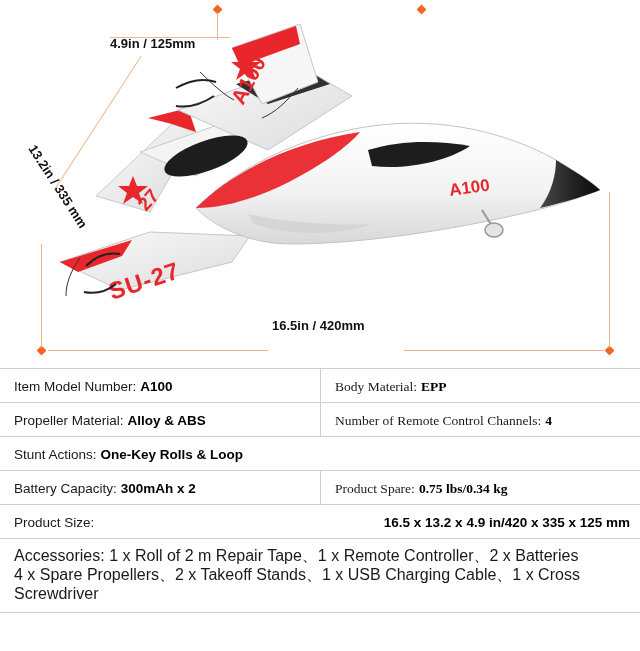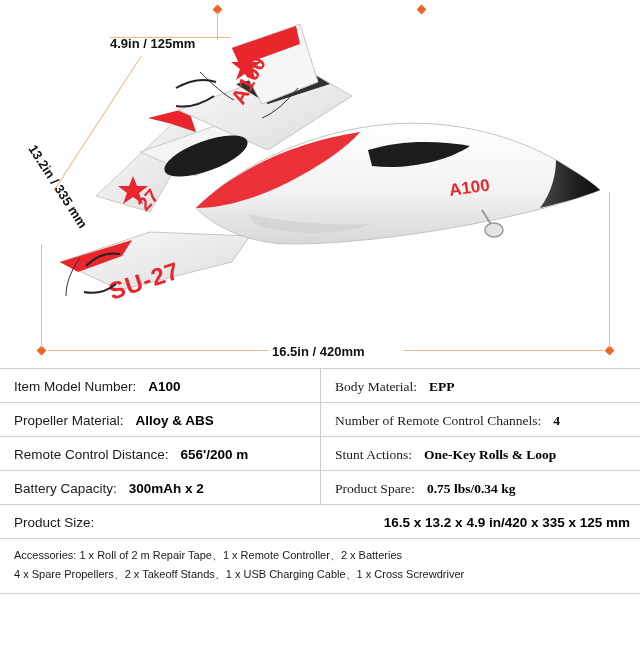--- a/index.html
+++ b/index.html
@@ -81,40 +81,40 @@
     min-height: 33px;
   }
   .spec-cell {
     flex: 1 1 50%;
     box-sizing: border-box;
     padding: 8px 10px 7px 14px;
     font-size: 13.5px;
     line-height: 17px;
     display: flex;
     align-items: center;
-    gap: 12px;
+    gap: 4px;
   }
   .spec-cell + .spec-cell {
     border-left: 1px solid #cfcfcf;
     font-family: Liberation Serif, serif;
   }
   .spec-cell.full {
     flex: 1 1 100%;
     justify-content: space-between;
   }
   .spec-key {
     color: #1a1a1a;
   }
   .spec-val {
     font-weight: bold;
     color: #000;
   }
   .acc-row {
     padding: 7px 10px 9px 14px;
-    font-size: 11px;
+    font-size: 16px;
     line-height: 19px;
   }
   .acc-label {
     color: #1a1a1a;
   }
   .acc-line {
     color: #1a1a1a;
   }
 </style>
 </head>
@@ -208,21 +208,21 @@
 
     <div class="guide-line" style="left:54px; top:190px; width:160px; transform:rotate(-57deg); transform-origin:left center;"></div>
     <div class="dim-label rot" style="left:38px; top:142px; transform:rotate(57deg);">13.2in / 335 mm</div>
 
     <div class="tick" style="left:38px; top:347px;"></div>
     <div class="tick" style="left:606px; top:347px;"></div>
     <div class="guide-line" style="left:48px; top:350px; width:220px;"></div>
     <div class="guide-line" style="left:404px; top:350px; width:200px;"></div>
     <div class="guide-vert" style="left:41px; top:244px; height:104px;"></div>
     <div class="guide-vert" style="left:609px; top:192px; height:156px;"></div>
-    <div class="dim-label" style="left:272px; top:344px;text-align:right;">16.5in / 420mm</div>
+    <div class="dim-label" style="left:272px; top:318px;text-align:right;">16.5in / 420mm</div>
   </div>
 
   <div class="specs">
 
     <div class="spec-row">
       <div class="spec-cell">
         <span class="spec-key">Item Model Number:</span>
         <span class="spec-val">A100</span>
       </div>
       <div class="spec-cell">
@@ -236,24 +236,20 @@
         <span class="spec-key">Propeller Material:</span>
         <span class="spec-val">Alloy &amp; ABS</span>
       </div>
       <div class="spec-cell">
         <span class="spec-key">Number of Remote Control Channels:</span>
         <span class="spec-val">4</span>
       </div>
     </div>
 
     <div class="spec-row">
-      <div class="spec-cell">
-        <span class="spec-key">Remote Control Distance:</span>
-        <span class="spec-val">656'/200 m</span>
-      </div>
       <div class="spec-cell">
         <span class="spec-key">Stunt Actions:</span>
         <span class="spec-val">One-Key Rolls &amp; Loop</span>
       </div>
     </div>
 
 
     <div class="spec-row">
       <div class="spec-cell">
         <span class="spec-key">Battery Capacity:</span>

